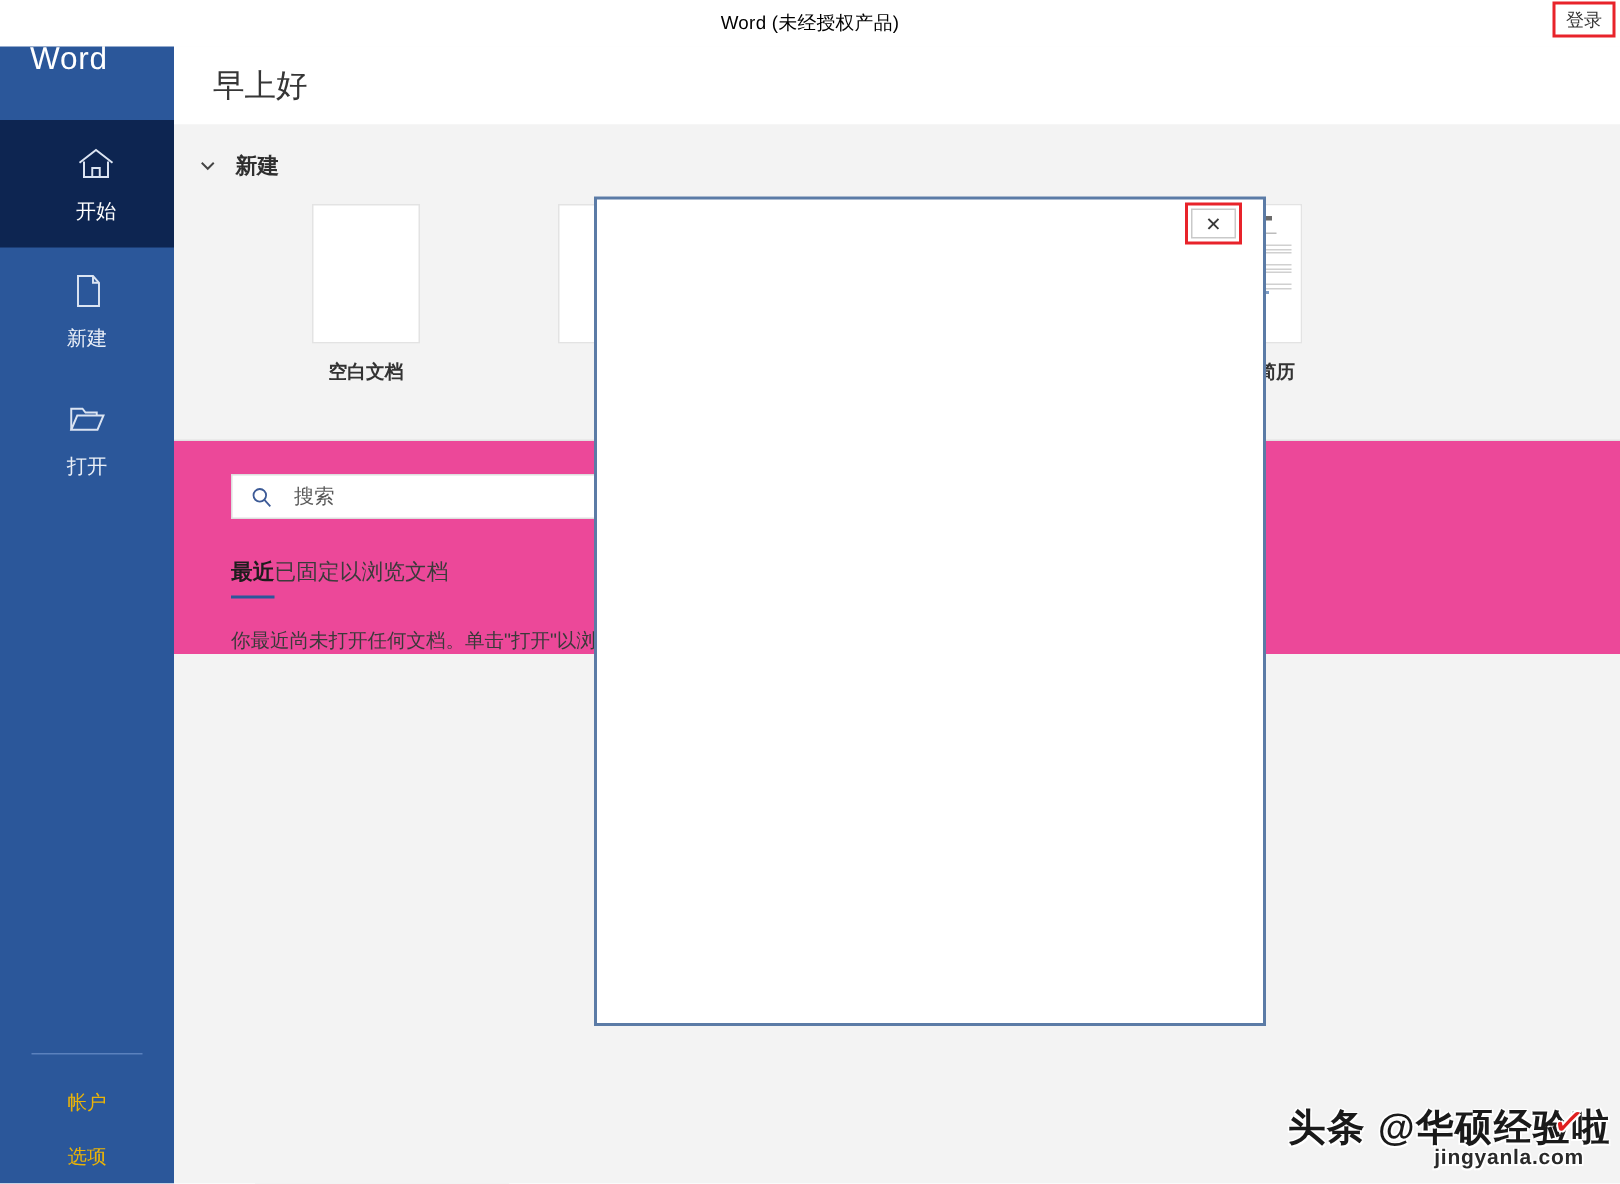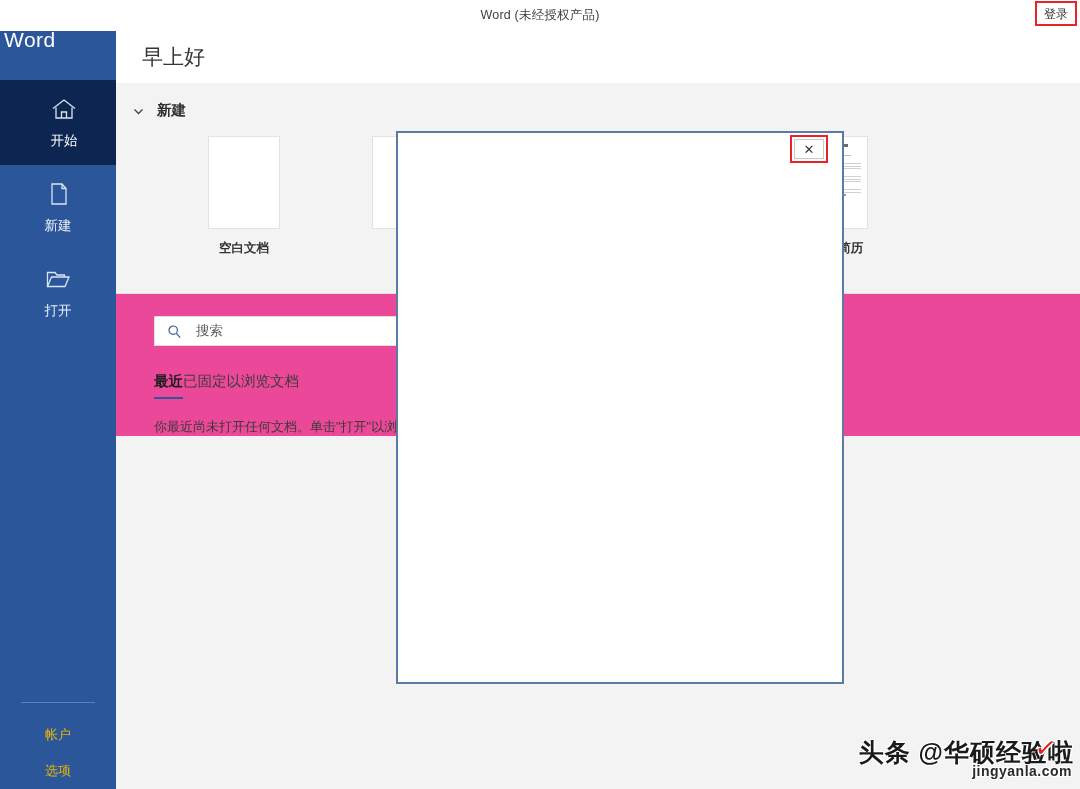--- a/index.html
+++ b/index.html
@@ -11,40 +11,40 @@
   #app { position: relative; width: 1080px; height: 789px; }
 
   
   .titlebar {
     position: absolute; left: 0; top: 0; width: 1080px; height: 31px;
     background: #ffffff; z-index: 30;
   }
   .titlebar-text {
     position: absolute; left: 0; top: 0; width: 1080px; height: 31px;
     display: flex; align-items: center; justify-content: center;
-    font-size: 12.5px; color: #404040; letter-spacing: .2px;
+    font-size: 12.5px; color: #000000; letter-spacing: .2px;
   }
   .signin-wrap {
     position: absolute; right: 3px; top: 1px;
     border: 2px solid #e8232a; padding: 1px; background: #fff;
   }
   .signin-btn {
     font-size: 12px; color: #333; background: #fff; border: none;
     padding: 2px 6px; cursor: pointer; line-height: 14px;
     font-family: inherit;
   }
 
   
   .sidebar {
     position: absolute; left: 0; top: 0; width: 116px; height: 789px;
     background: #2b579a; z-index: 20;
   }
   .brand {
     height: 80px; display: flex; align-items: center;
-    padding-left: 4px; color: #ffffff;
+    padding-left: 20px; color: #ffffff;
     font-size: 21px; letter-spacing: .5px;
   }
   .nav-item {
     height: 85px; display: flex; flex-direction: column;
     align-items: center; justify-content: center;
     color: #eaeff7; font-size: 13.5px; cursor: pointer; gap: 9px;
   }
   .nav-item.active { background: #0d2551; color: #ffffff; padding-left: 12px; }
   .nav-item .ico { width: 28px; height: 28px; display: block; }
   .nav-item .ico svg { width: 28px; height: 28px; display: block; }
@@ -161,21 +161,21 @@
     text-shadow: 1px 1px 0 #ffffff, -1px -1px 0 #ffffff,
                  1px -1px 0 #ffffff, -1px 1px 0 #ffffff;
   }
   .wm-check {
     position: absolute; right: 16px; top: -4px;
     font-size: 26px; color: #e02020; font-weight: bold;
     transform: rotate(8deg);
   }
   .wm-sub {
     font-size: 14px; font-weight: bold; color: #2a2a2a;
-    letter-spacing: .5px; margin-top: -4px; margin-right: 2px;
+    letter-spacing: .5px; margin-top: -4px; margin-right: 18px;
     text-shadow: 1px 1px 0 #fff, -1px -1px 0 #fff, 1px -1px 0 #fff, -1px 1px 0 #fff;
   }
 </style>
 </head>
 <body>
 
 <div id="app">
 
   <div class="sidebar">
     <div class="brand">

